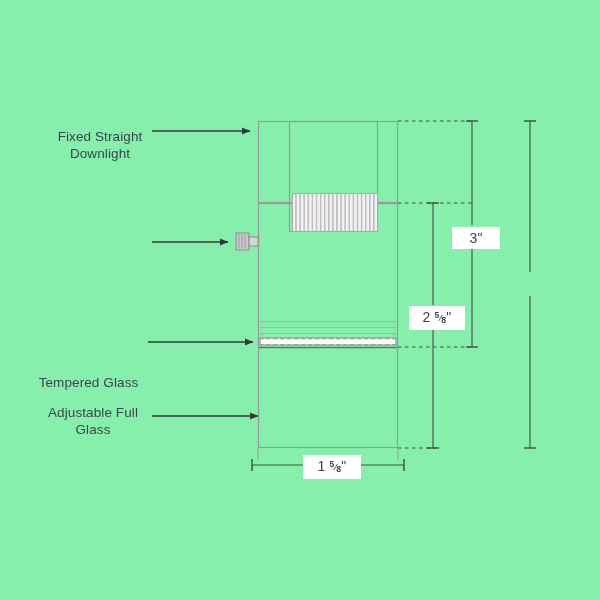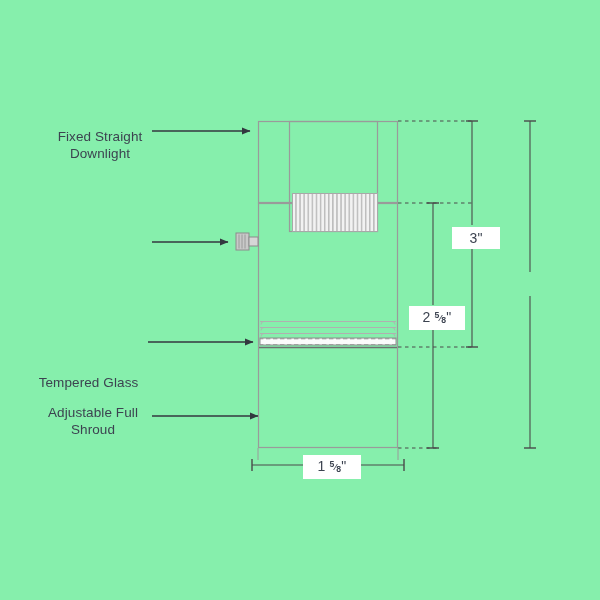--- a/index.html
+++ b/index.html
@@ -161,21 +161,21 @@
 
   </svg>
 
   <div class="callout-label" style="left:57px; top:128px; width:86px;">Fixed Straight
 Downlight</div>
 
 
   <div class="callout-label" style="left:36px; top:333px; width:105px;margin-top:41px;">Tempered Glass</div>
 
   <div class="callout-label" style="left:42px; top:404px; width:102px;">Adjustable Full
-Shroud</div>
+Glass</div>
 
   <div class="dim-label vert-break" style="left:452px; top:227px; width:40px;">3"</div>
 
   <div class="dim-label vert-break" style="left:409px; top:306px; width:48px;">
     <span>2</span><span>&nbsp;</span><span class="frac"><span class="num">5</span><span class="sl">⁄</span><span class="den">8</span></span><span>"</span>
   </div>
 
 
   <div class="dim-label vert-break" style="left:303px; top:455px; width:50px;">
     <span>1</span><span>&nbsp;</span><span class="frac"><span class="num">5</span><span class="sl">⁄</span><span class="den">8</span></span><span>"</span>

